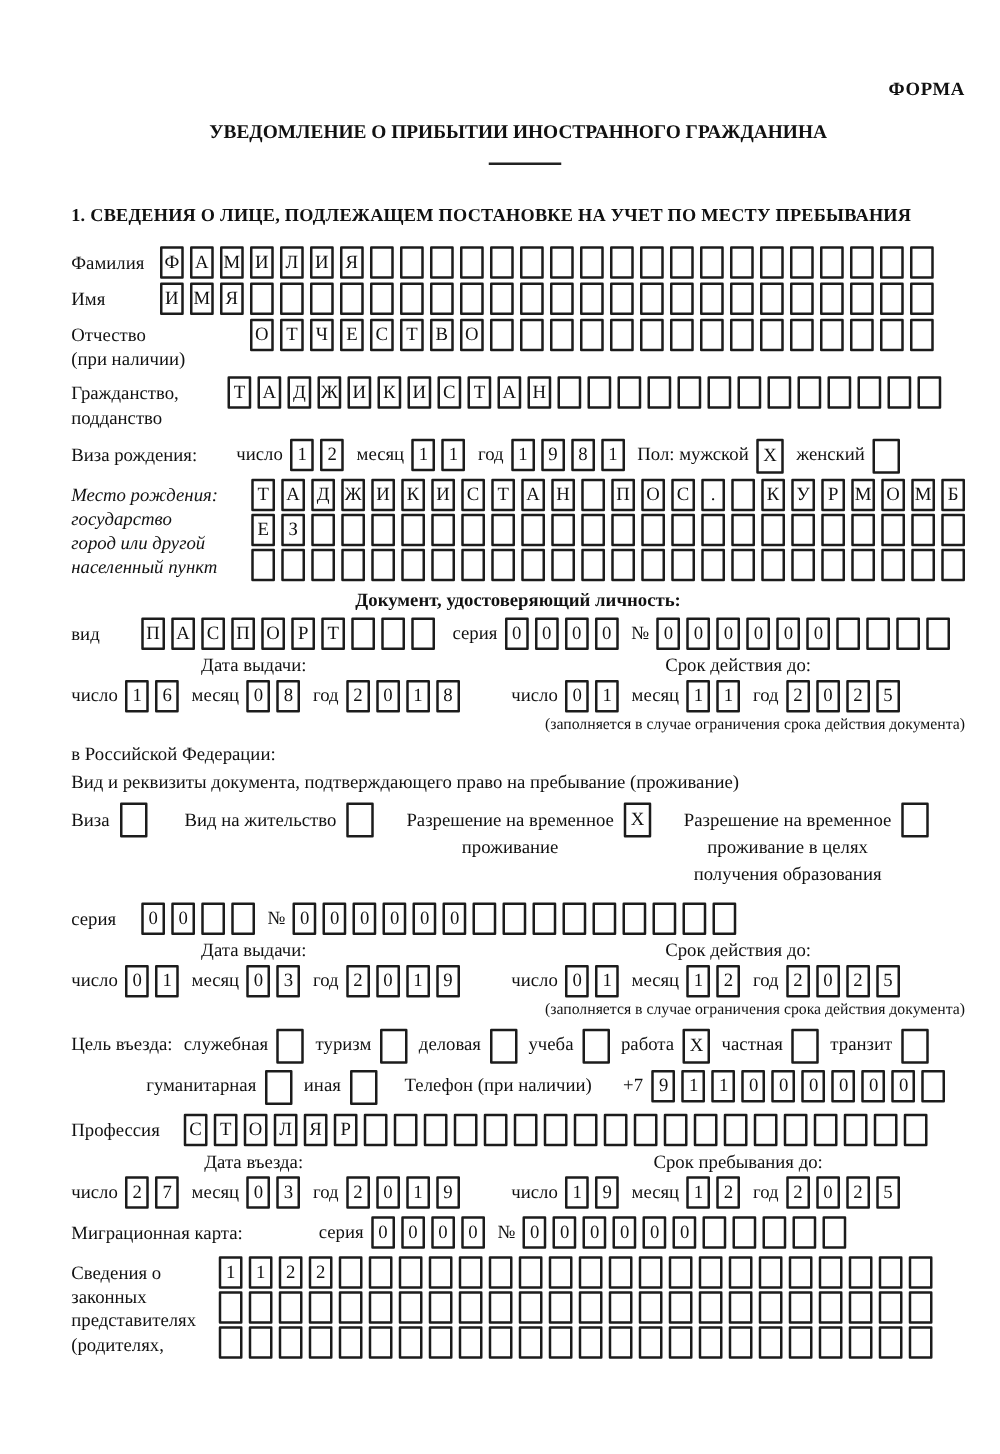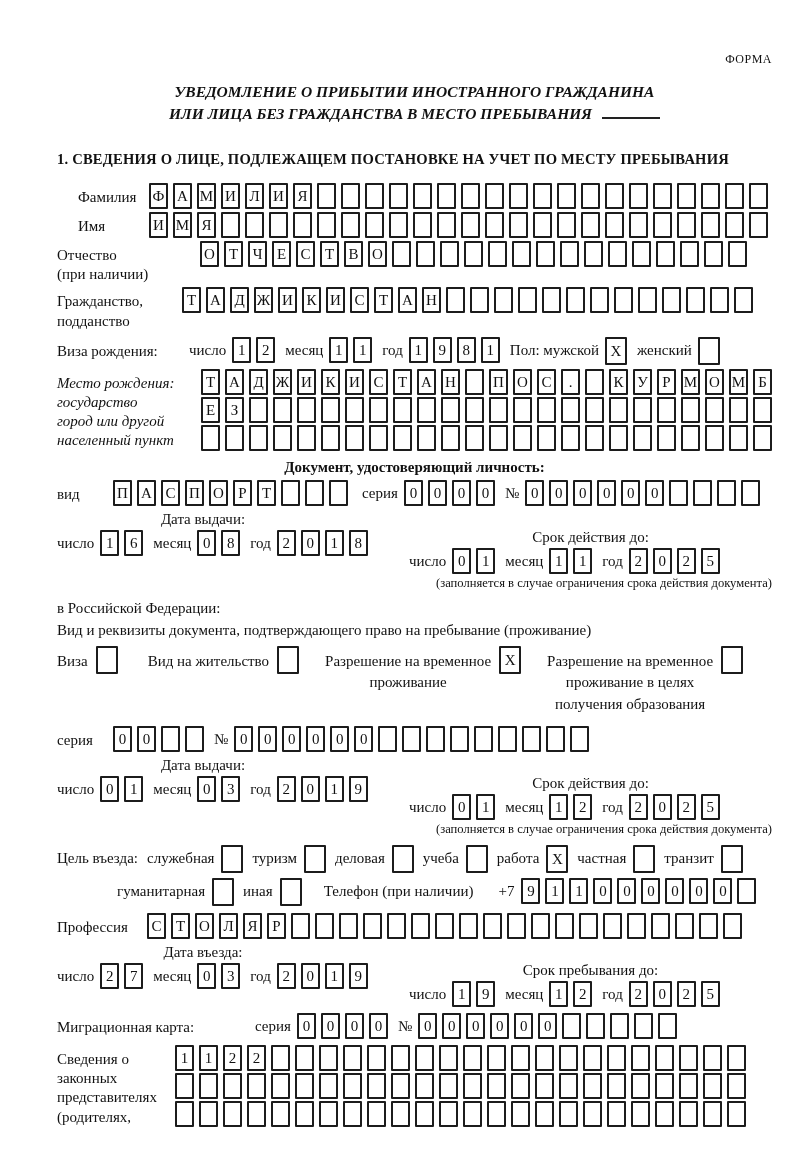--- a/index.html
+++ b/index.html
@@ -6,61 +6,61 @@
   html,body { background:#fff; }
   body {
     width:800px; height:1163px; overflow:hidden;
     font-family:"Liberation Serif", serif; color:#111; font-size:15px;
   }
   .page { padding:36px 28px 0 57px; }
 
   
   .appendix { width:195px; margin-left:auto; font-size:13.5px; line-height:1.32; }
   .appendix .amend { margin-top:7px; }
-  .forma { text-align:right; font-weight:normal; font-size:12px; margin-top:16px; letter-spacing:.5px; }
+  .forma { text-align:right; font-weight:bold; font-size:15px; margin-top:28px; letter-spacing:.5px; }
 
   
-  .title { text-align:center; font-weight:bold; font-size:15.5px; line-height:1.45; margin-top:14px;font-style:italic; }
+  .title { text-align:center; font-weight:bold; font-size:15.5px; line-height:1.45; margin-top:14px; }
   .title-underline { display:inline-block; width:58px; border-bottom:2px solid #222; height:14px; margin-left:10px; }
   .section-title { font-weight:bold; font-size:14.6px; margin-top:25px; letter-spacing:.2px; }
 
   .form { margin-top:15px; }
 
   
   .cellrow { display:flex; flex-wrap:nowrap; }
   .cellrow.inline { display:inline-flex; vertical-align:middle; }
   .cell {
     flex:0 0 auto; width:19px; height:26px; margin-right:5px;
     border:2px solid #1c1c1c; border-radius:1px; background:#fff;
     text-align:center; font:15px/22px "Liberation Serif", serif;
   }
   .cell:last-child { margin-right:0; }
   .checkbox .cell { width:22px; height:28px; line-height:24px; }
 
   
   .frow { display:flex; align-items:flex-start; margin-bottom:3px; }
   .flabel { flex:0 0 auto; padding-top:5px; line-height:1.28; }
   .flabel div { white-space:nowrap; }
-  .w70  { width:71px;margin-left:21px; }
+  .w70  { width:71px; }
   .w124 { width:125px; }
   .w142 { width:143px; }
   .w145 { width:144px;font-style:italic; }
   .w118 { width:118px; }
   .stackrows .cellrow { margin-bottom:2px; }
 
   
   .dlbl { padding-top:5px; margin:0 6px 0 10px; white-space:nowrap; }
   .dlbl.first { margin-left:0; }
 
   .center-bold { text-align:center; font-weight:bold; margin:6px 0 4px; }
 
   
   .datepair { display:flex; margin-top:5px; }
   .datecol.left { width:352px; }
-  .datecol.right { flex:1;margin-top:18px; }
+  .datecol.right { flex:1; }
   .dc-title { text-align:center; margin-bottom:2px; }
   .datecol.left .dc-title { padding-right:60px; }
   .dc-fields { display:flex; align-items:flex-start; }
   .dc-note { font-size:12.6px; text-align:right; margin-top:2px; white-space:nowrap; }
 
   .plain { line-height:1.5; margin-top:6px; }
 
   
   .optrow { display:flex; align-items:flex-start; margin-top:4px; }
   .opt { display:flex; align-items:flex-start; margin-right:14px; }
@@ -76,21 +76,21 @@
 </head>
 <body>
 
 <div class="page">
 
   <div class="forma">ФОРМА</div>
 
   <div class="title">
     <div>УВЕДОМЛЕНИЕ О ПРИБЫТИИ ИНОСТРАННОГО ГРАЖДАНИНА</div>
     <div>
-      <span>ИЛИ ЛИЦА БЕЗ ГРАЖДАНСТВА В МЕСТО ПРЕБЫВАНИЯ</span><span class="title-underline"></span>
+      <span class="title-underline"></span>
     </div>
   </div>
 
   <div class="section-title">1. СВЕДЕНИЯ О ЛИЦЕ, ПОДЛЕЖАЩЕМ ПОСТАНОВКЕ НА УЧЕТ ПО МЕСТУ ПРЕБЫВАНИЯ</div>
 
   <div class="form">
 
     <div class="frow">
       <div class="flabel w70">Фамилия</div>
       <div class="cellrow">

